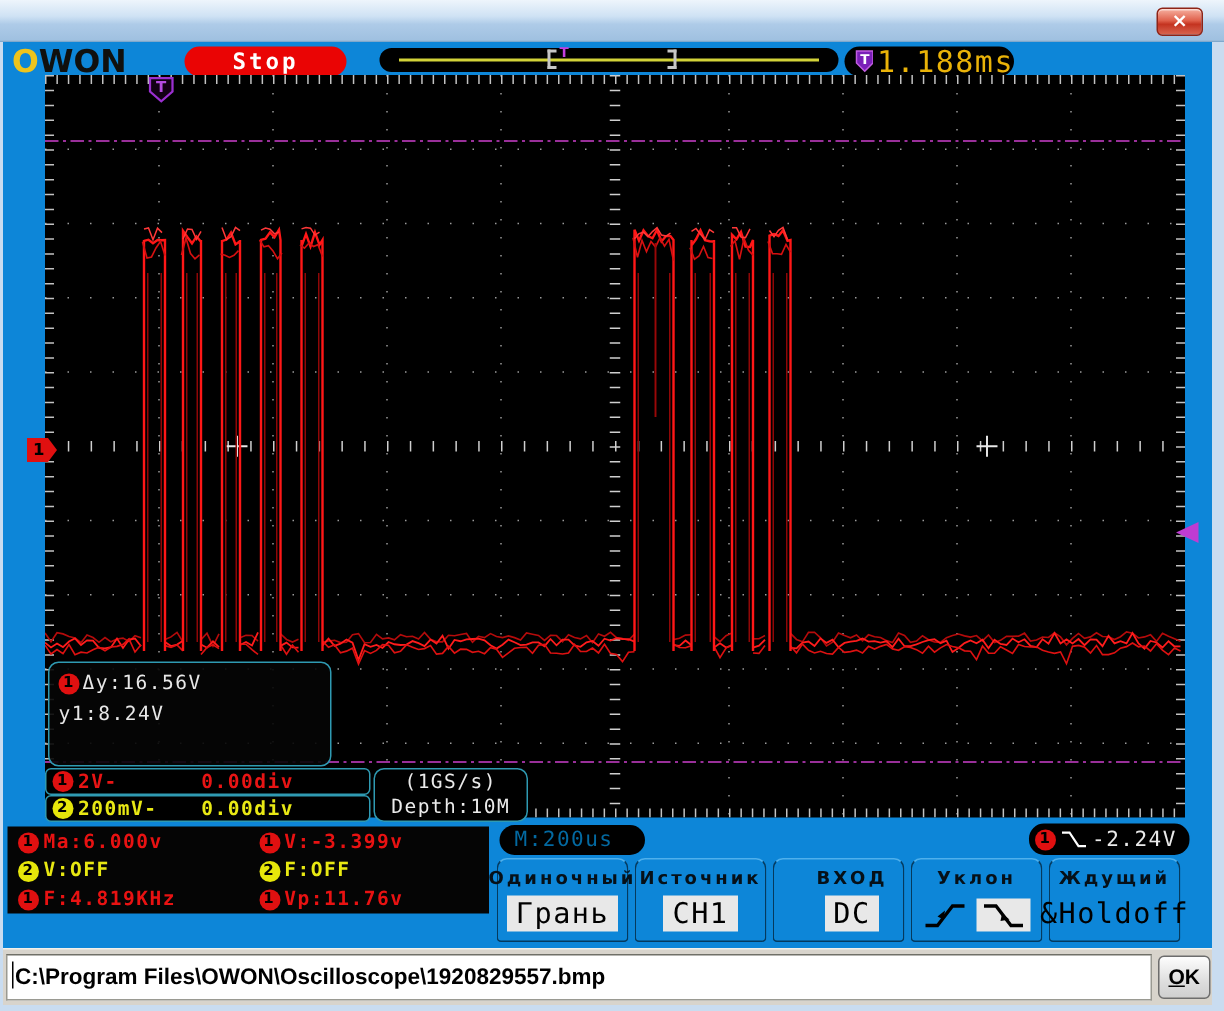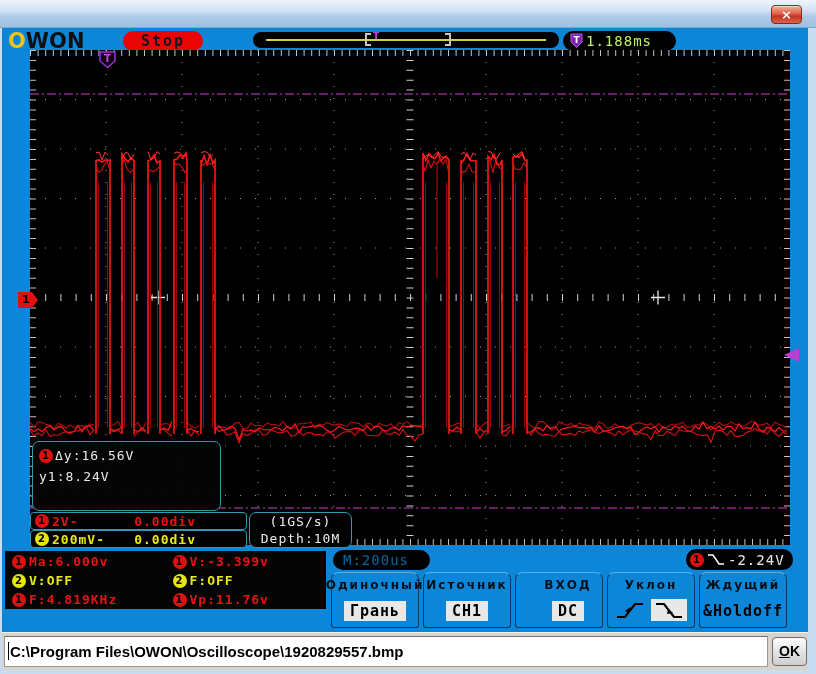--- a/index.html
+++ b/index.html
@@ -26,39 +26,39 @@
   .content{
     position:absolute;left:2px;top:28px;width:806px;height:604px;
     background:#0d86d8;
   }
   .brand{
     position:absolute;left:6px;top:1px;height:22px;
     font-size:21px;font-weight:bold;color:#10100e;letter-spacing:0px;
   }
   .brand::first-letter{color:#eec41c;}
   .stop-btn{
-    position:absolute;left:121px;top:3px;width:80px;height:20px;
-    background:#ea0404;border-radius:10px;color:#0f172a;
+    position:absolute;left:121px;top:3px;width:108px;height:20px;
+    background:#ea0404;border-radius:10px;color:#ffffff;
     font-family:"DejaVu Sans Mono",monospace;font-size:15px;font-weight:bold;
     letter-spacing:2px;text-align:center;line-height:20px;cursor:pointer;
   }
   .posbar{
     position:absolute;left:251px;top:4px;width:306px;height:16px;
     background:#000;border-radius:8px;
   }
   .posbar .yline{position:absolute;left:13px;right:13px;top:7px;height:2px;background:#d3d339;}
   .posbar .brk{position:absolute;top:1px;width:6px;height:13px;}
   .posbar .brk.l{left:112px;border-left:2px solid #c6c6c6;border-top:2px solid #c6c6c6;border-bottom:2px solid #c6c6c6;}
   .posbar .brk.r{left:192px;border-right:2px solid #c6c6c6;border-top:2px solid #c6c6c6;border-bottom:2px solid #c6c6c6;}
   .posbar .tmini{position:absolute;left:120px;top:0px;font-size:9px;font-weight:bold;color:#c23ee0;line-height:9px;}
   .timepill{
     position:absolute;left:561px;top:3px;width:113px;height:20px;
     background:#000;border-radius:10px;display:flex;align-items:center;gap:3px;padding-left:7px;
   }
-  .timepill span{color:#bef264;font-family:"DejaVu Sans Mono",monospace;font-size:14px;letter-spacing:1px;}
+  .timepill span{color:#eab308;font-family:"DejaVu Sans Mono",monospace;font-size:20px;letter-spacing:1px;}
   
   .scope{position:absolute;left:28px;top:22px;width:760px;height:495px;background:#000;}
   .ch1-marker{
     position:absolute;left:16px;top:264px;width:20px;height:16px;background:#e01010;
     clip-path:polygon(0 0,70% 0,100% 50%,70% 100%,0 100%);
     color:#000;font-size:11px;font-weight:bold;line-height:16px;padding-left:4px;cursor:pointer;
   }
   .trig-arrow{
     position:absolute;left:782px;top:320px;width:0;height:0;cursor:pointer;
     border-top:7px solid transparent;border-bottom:7px solid transparent;border-right:15px solid #bf3cd2;
@@ -116,21 +116,21 @@
   .menu-btn{
     position:absolute;top:544px;width:88px;height:56px;
     background:#0d86d8;border:1px solid #053a5e;border-top-color:#4fb0ec;
     border-radius:7px 7px 3px 3px;cursor:pointer;
     display:flex;flex-direction:column;align-items:center;justify-content:space-between;
     padding:5px 2px 6px 2px;
   }
   .menu-btn .lbl{font-size:12px;font-weight:bold;color:#061018;letter-spacing:2px;white-space:nowrap;}
   .menu-btn .val{
     background:#e8e8e8;color:#000;font-family:"DejaVu Sans Mono",monospace;
-    font-size:15px;font-weight:bold;padding:1px 6px;letter-spacing:1px;white-space:nowrap;
+    font-size:19px;font-weight:normal;padding:1px 6px;letter-spacing:1px;white-space:nowrap;
   }
   .menu-btn .val.plain{background:transparent;padding:1px 0;}
   .slope-wrap{display:flex;align-items:center;gap:6px;}
   .slope-box{background:#e8e8e8;padding:1px 3px;display:flex;align-items:center;}
   
   .statusbar{
     position:absolute;left:2px;top:632px;width:806px;height:38px;
     background:#d8d4cc;border-top:1px solid #f2f0ea;
   }
   .path-field{

